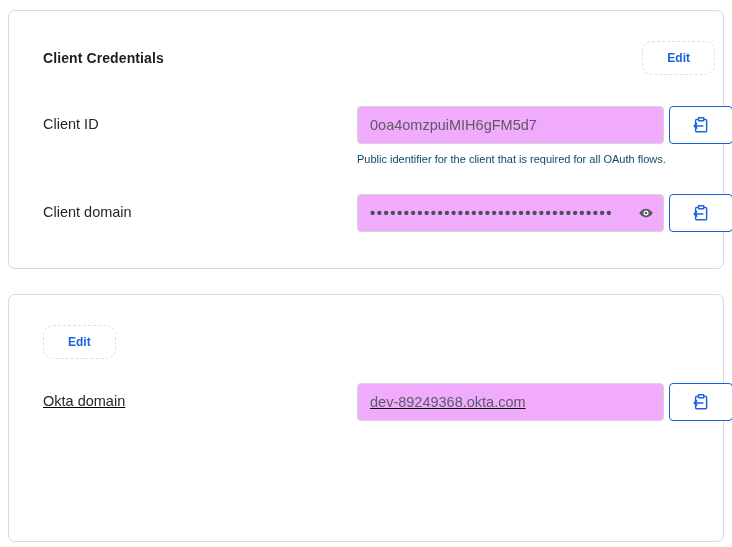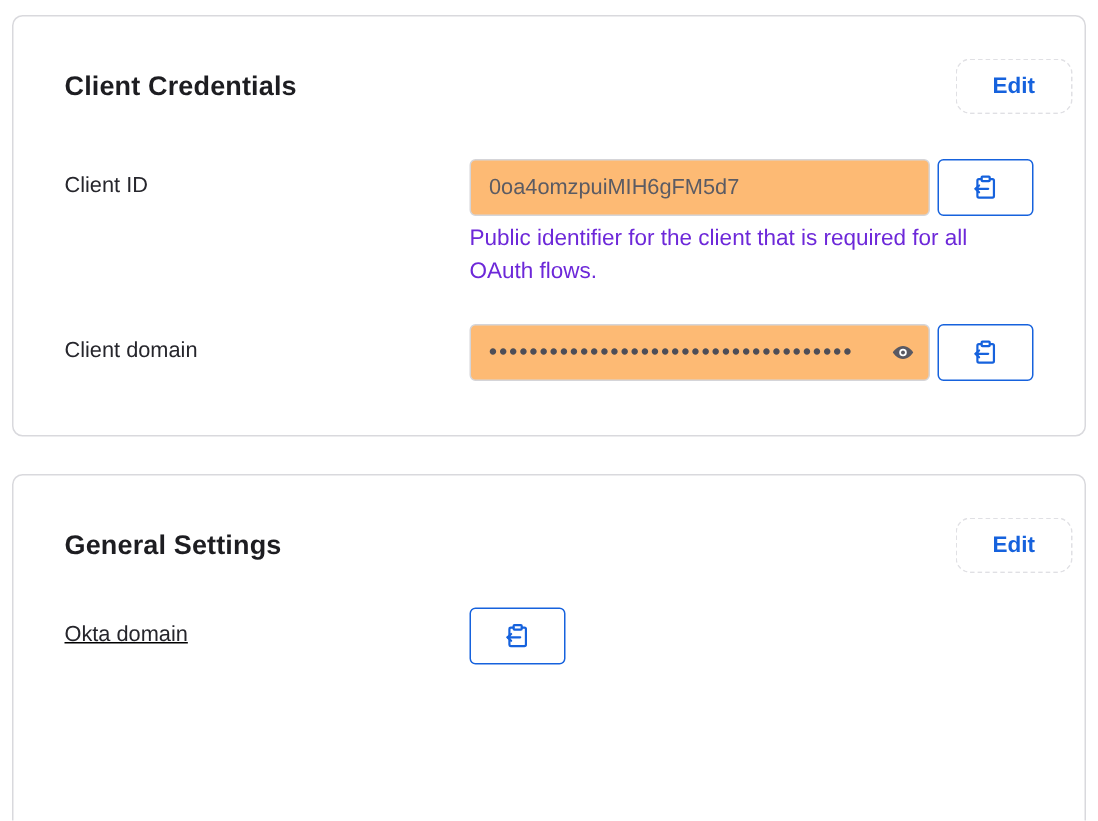--- a/index.html
+++ b/index.html
@@ -21,53 +21,53 @@
   .card + .card { margin-top: 25px; }
   .card.cut { padding-bottom: 120px; }
 
   .card-header {
     display: flex;
     justify-content: space-between;
     align-items: center;
     height: 37px;
   }
   .section-title {
-    font-size: 18px;
+    font-size: 14px;
     font-weight: bold;
     color: #1d1d21;
     letter-spacing: 0.1px;
   }
   .edit-btn {
     font-family: inherit;
-    font-size: 15px;
+    font-size: 12px;
     font-weight: bold;
     color: #1662dd;
     background: #ffffff;
     border: 1px dashed #e0e0e4;
     border-radius: 10px;
     padding: 9px 24px;
     margin-right: -26px;
     cursor: pointer;
   }
 
-  .field-row { display: flex; margin-top: 30px; }
+  .field-row { display: flex; margin-top: 30px; gap: 44px; }
   .field-row.second { margin-top: 24px; }
   .field-row.domain { margin-top: 23px; text-decoration: underline; }
   .field-label {
     flex: 0 0 270px;
     font-size: 14.5px;
     color: #26262c;
     padding-top: 10px;
   }
   .field-content { width: 376px; }
 
   .input-group { display: flex; gap: 5px; }
   .text-box {
     width: 353px; height: 38px;
-    background: #fdba74;
+    background: #f0abfc;
     border: 1px solid #d5d5d9;
     border-radius: 4px;
     font-family: inherit;
     font-size: 14.5px;
     color: #5b5b63;
     padding: 0 12px;
     display: flex;
     align-items: center;
     position: relative;
   }
@@ -97,23 +97,23 @@
     width: 64px; height: 38px;
     background: #ffffff;
     border: 1px solid #1662dd;
     border-radius: 4px;
     cursor: pointer;
     display: flex; align-items: center; justify-content: center;
     flex: 0 0 64px;
   }
   .help {
     margin-top: 4px;
-    font-size: 15px;
+    font-size: 11px;
     line-height: 22px;
-    color: #6d28d9;
+    color: #0c4a6e;
   }
 </style>
 </head>
 <body>
 
 <div class="page">
 
   <section class="card">
     <div class="card-header">
       <h2 class="section-title">Client Credentials</h2>
@@ -166,28 +166,28 @@
               </svg>
             </span>
           </button>
         </div>
       </div>
     </div>
   </section>
 
   <section class="card cut">
     <div class="card-header">
-      <h2 class="section-title">General Settings</h2>
       <button class="edit-btn">Edit</button>
     </div>
 
     <div class="field-row domain">
       <div class="field-label">Okta domain</div>
       <div class="field-content">
         <div class="input-group">
+          <input class="text-box" readonly="" value="dev-89249368.okta.com" style="">
           <button class="copy-btn">
             <span style="display:flex">
               <svg width="18" height="18" viewBox="0 0 16 16" fill="none" stroke="#1662dd" stroke-width="1.3" stroke-linecap="round" stroke-linejoin="round">
                 <path d="M5.6 3H4.1c-.5 0-.9.4-.9.9v9.2c0 .5.4.9.9.9h8c.5 0 .9-.4.9-.9V3.9c0-.5-.4-.9-.9-.9h-1.5"></path>
                 <rect x="5.7" y="1.5" width="4.8" height="2.7" rx="0.5"></rect>
                 <path d="M9.6 8.8H2.1"></path>
                 <path d="M4.2 6.8L2.1 8.8l2.1 2"></path>
               </svg>
             </span>
           </button>

